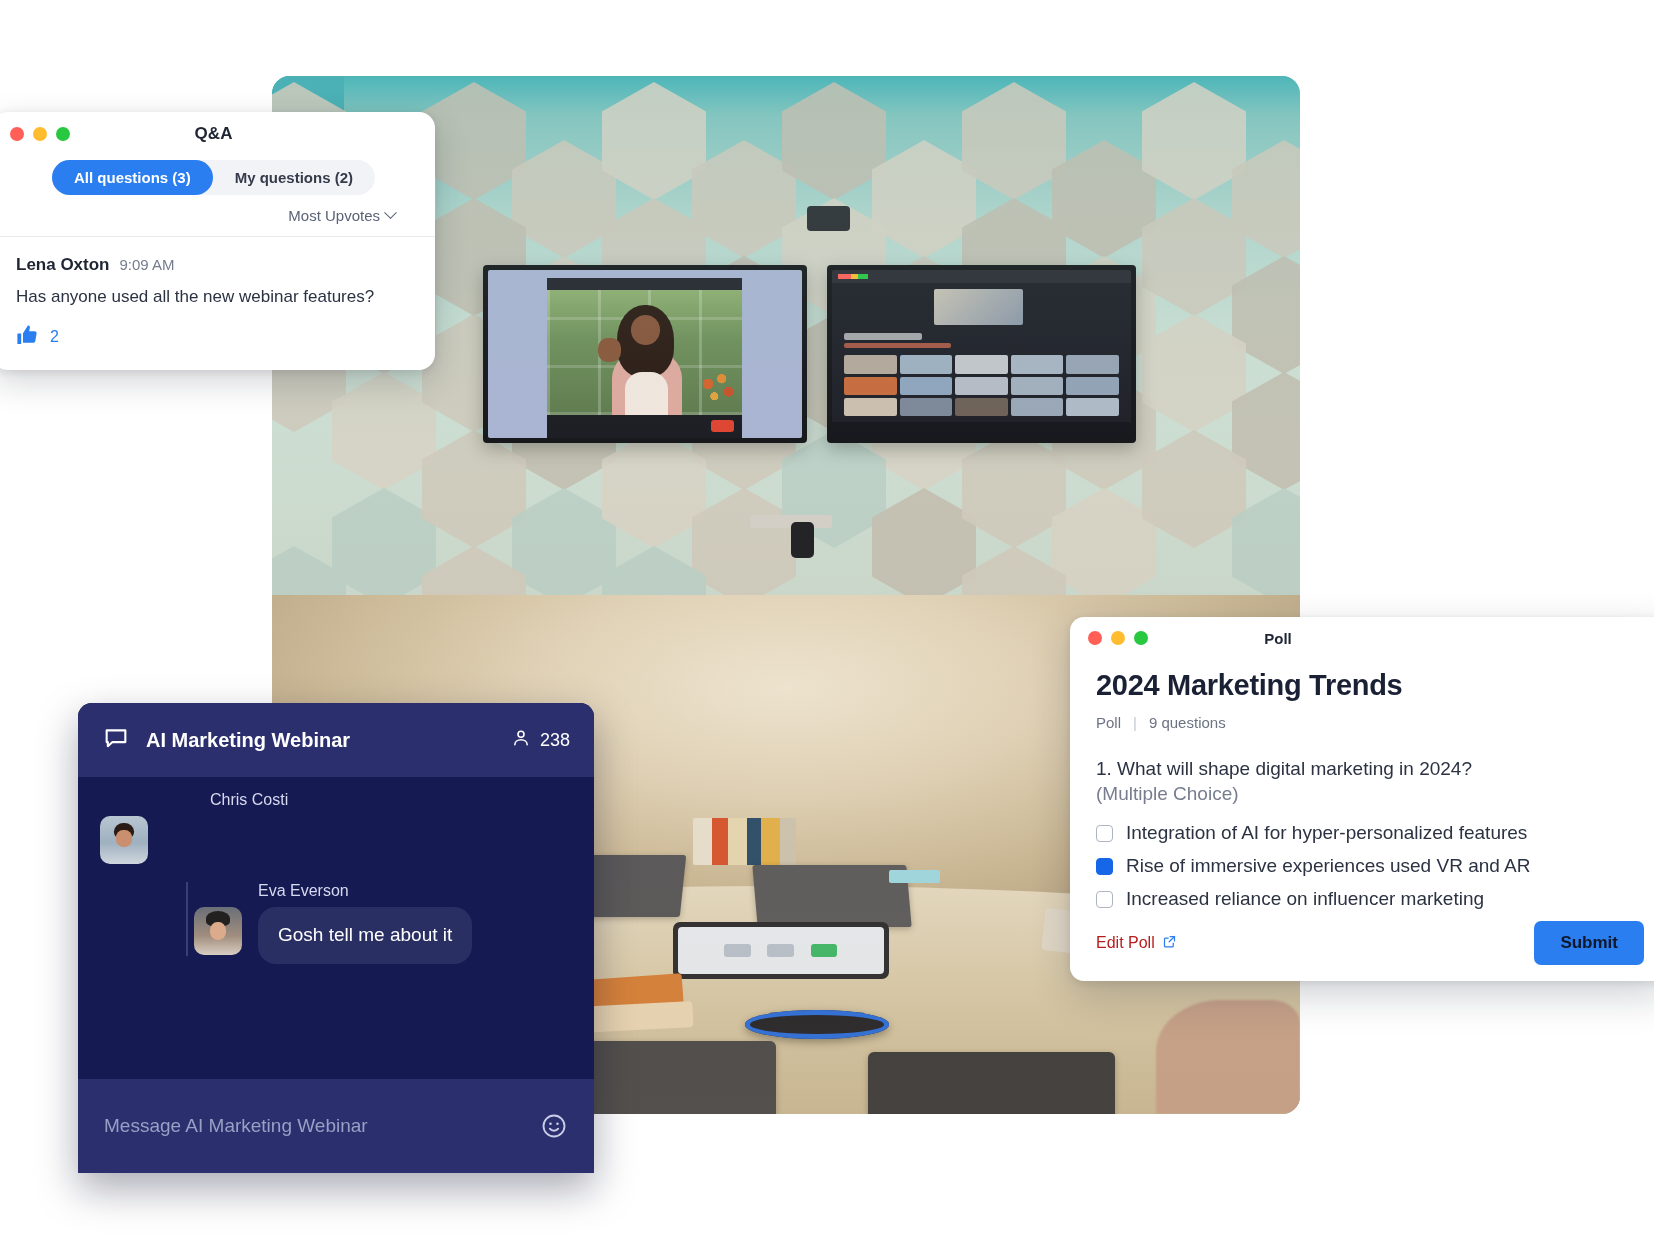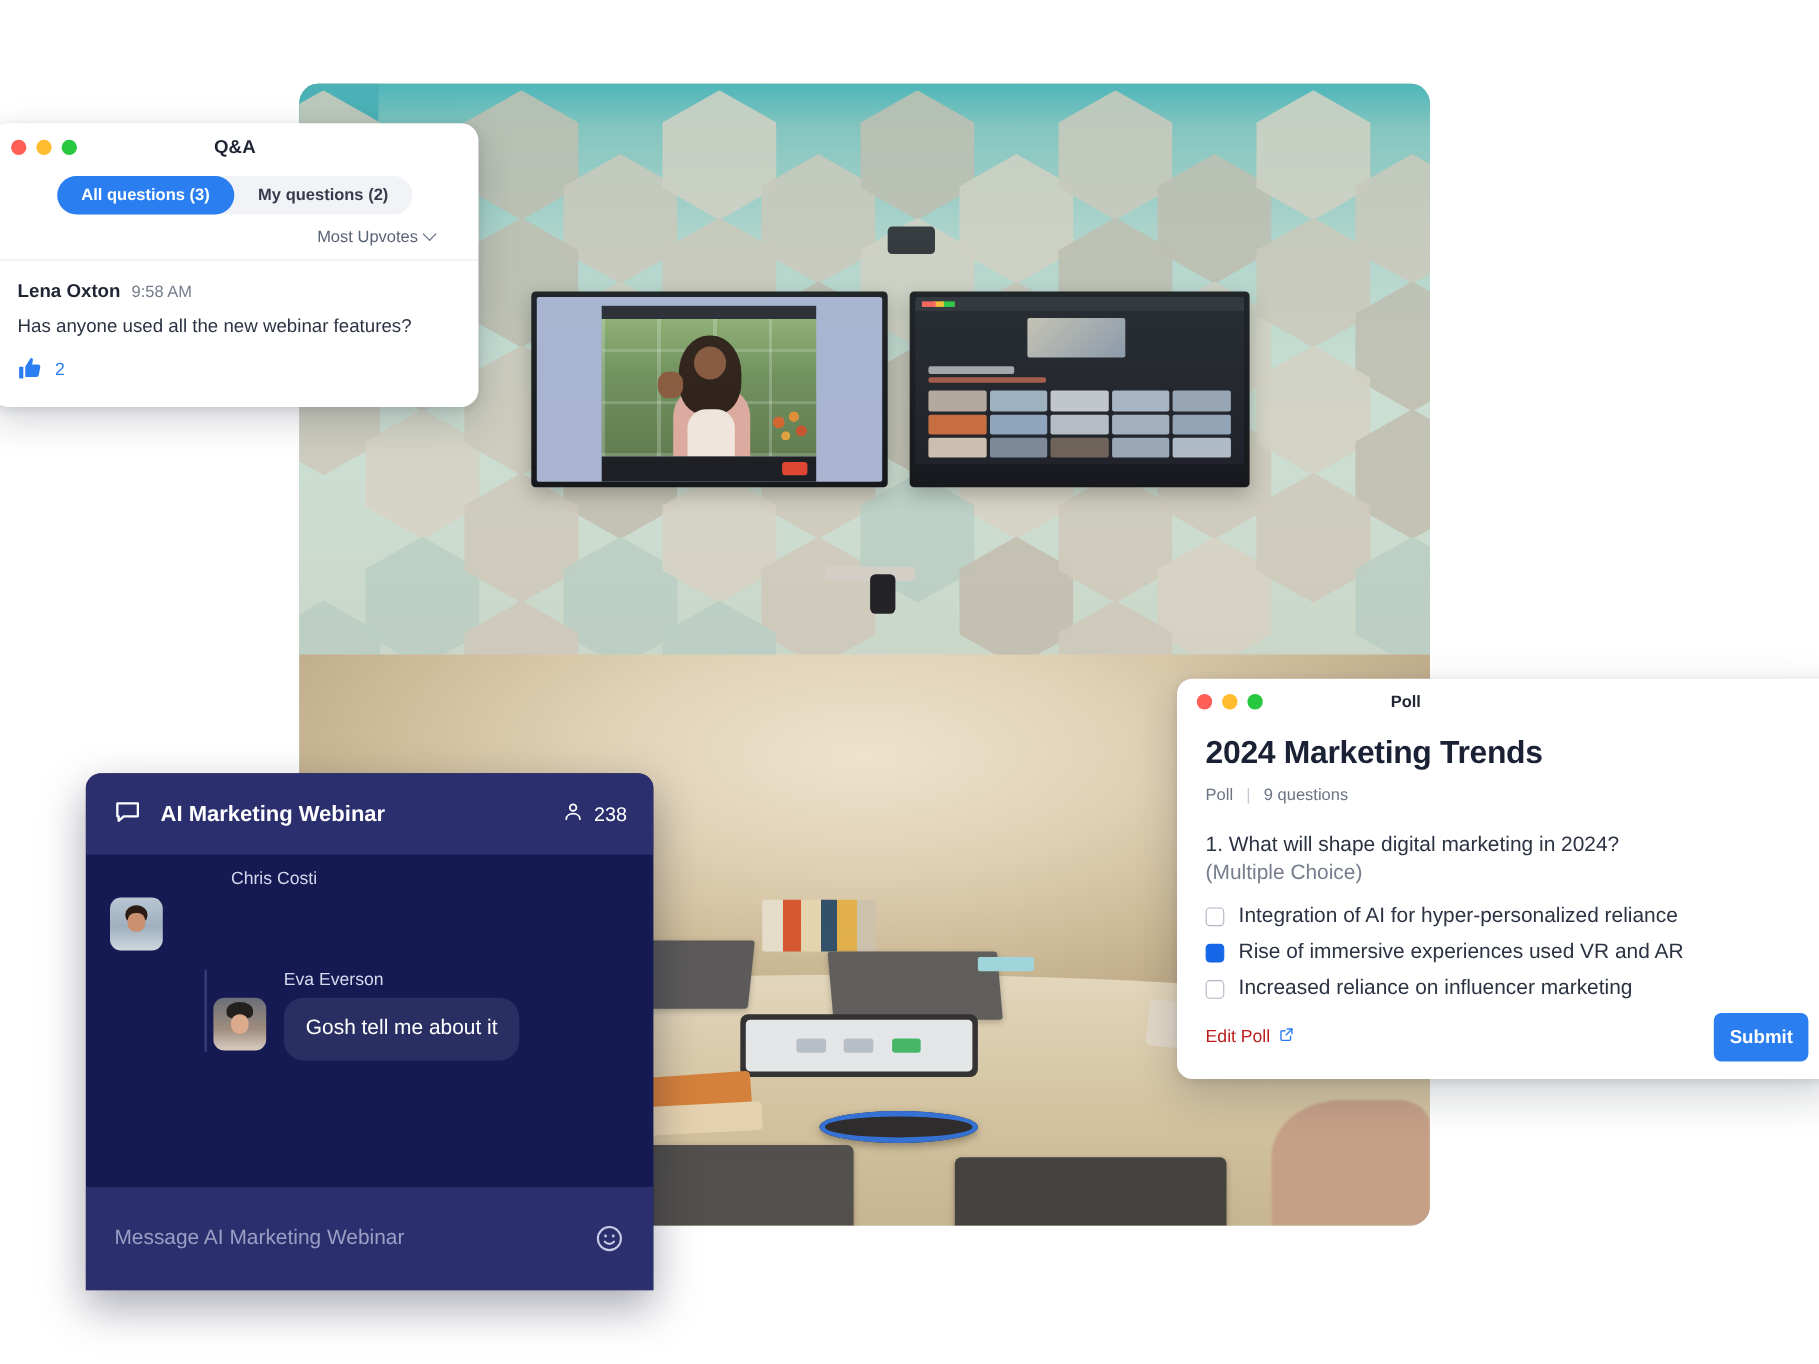--- a/index.html
+++ b/index.html
@@ -346,22 +346,22 @@
   .poll-opt { display: flex; align-items: center; gap: 13px; white-space: nowrap; cursor: pointer; }
   .cbox { width: 17px; height: 17px; border: 1.6px solid #aeb4c0; border-radius: 4px; flex-shrink: 0; background: #fff; }
   .cbox.checked { background: #1567e8; border-color: #1567e8; }
   .poll-opt-label { font-size: 19px; color: #2b3242; }
   .poll-footer {
     position: absolute; left: 0; right: 0; bottom: 0; height: 76px;
     display: flex; align-items: center; padding: 0 26px;
   }
   .edit-poll { color: #b91c1c; font-size: 16px; display: flex; align-items: center; gap: 7px; cursor: pointer; }
   .submit-btn {
-    margin-left: auto; background: #2a7ef0; color: #ffffff; font-size: 17px; font-weight: bold;
-    padding: 12px 14px; border: none; border-radius: 7px; cursor: pointer;
+    margin-left: auto; background: #2a7ef0; color: #0f172a; font-size: 17px; font-weight: bold;
+    padding: 12px 26px; border: none; border-radius: 7px; cursor: pointer;
     font-family: "Liberation Sans", sans-serif;
   }
 </style>
 </head>
 <body>
 
 <div id="stage">
 
   <div class="photo">
     <div class="photo-inner">
@@ -534,21 +534,21 @@
     <div class="qa-sort">
       <span>Most Upvotes</span>
       <span class="chev"></span>
     </div>
 
     <div class="qa-divider"></div>
 
     <div class="qa-item">
       <div class="qa-meta">
         <span class="qa-author">Lena Oxton</span>
-        <span class="qa-time">9:58 AM</span>
+        <span class="qa-time">9:09 AM</span>
       </div>
       <div class="qa-question">Has anyone used all the new webinar features?</div>
       <div class="qa-upvote">
         <span>
           <svg width="24" height="24" viewBox="0 0 24 24" fill="#2a7ef0">
             <path d="M2 10.5h3.2V21H2a.6.6 0 0 1-.6-.6v-9.3A.6.6 0 0 1 2 10.5z"></path>
             <path d="M7 10.2 11.6 3c.3-.5 1-.6 1.5-.3.6.3.9 1 .8 1.7l-.7 3.9h5.5c1.2 0 2.1 1.1 1.9 2.3l-1.3 7.3a2.3 2.3 0 0 1-2.3 1.9H7V10.2z"></path>
           </svg>
         </span>
         <span class="qa-upvote-count">2</span>
@@ -625,21 +625,21 @@
         <span class="poll-sub-sep">|</span>
         <span>9 questions</span>
       </div>
 
       <div class="poll-q">1. What will shape digital marketing in 2024?</div>
       <div class="poll-q-type">(Multiple Choice)</div>
 
       <div class="poll-options">
         <label class="poll-opt">
           <span class="cbox"></span>
-          <span class="poll-opt-label">Integration of AI for hyper-personalized reliance</span>
+          <span class="poll-opt-label">Integration of AI for hyper-personalized features</span>
         </label>
         <label class="poll-opt">
           <span class="cbox checked"></span>
           <span class="poll-opt-label">Rise of immersive experiences used VR and AR</span>
         </label>
         <label class="poll-opt">
           <span class="cbox"></span>
           <span class="poll-opt-label">Increased reliance on influencer marketing</span>
         </label>
       </div>

